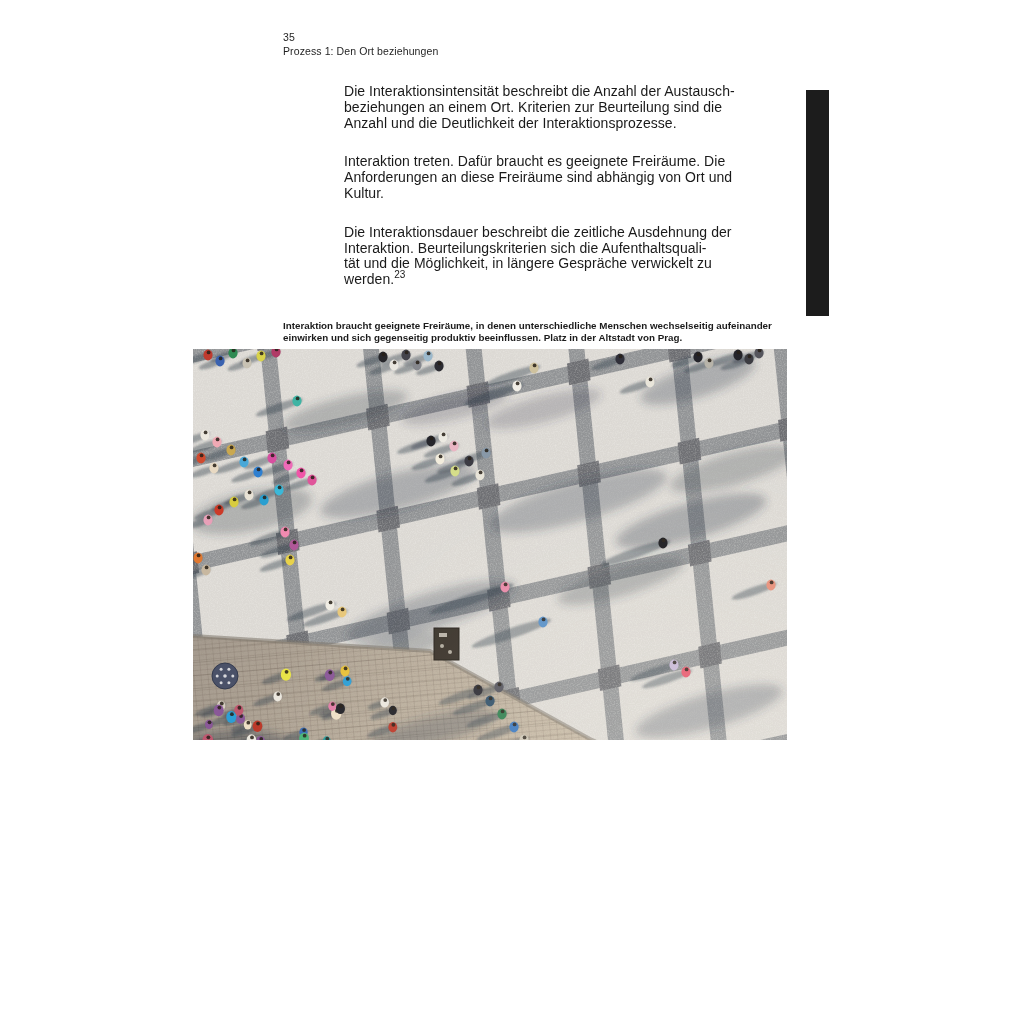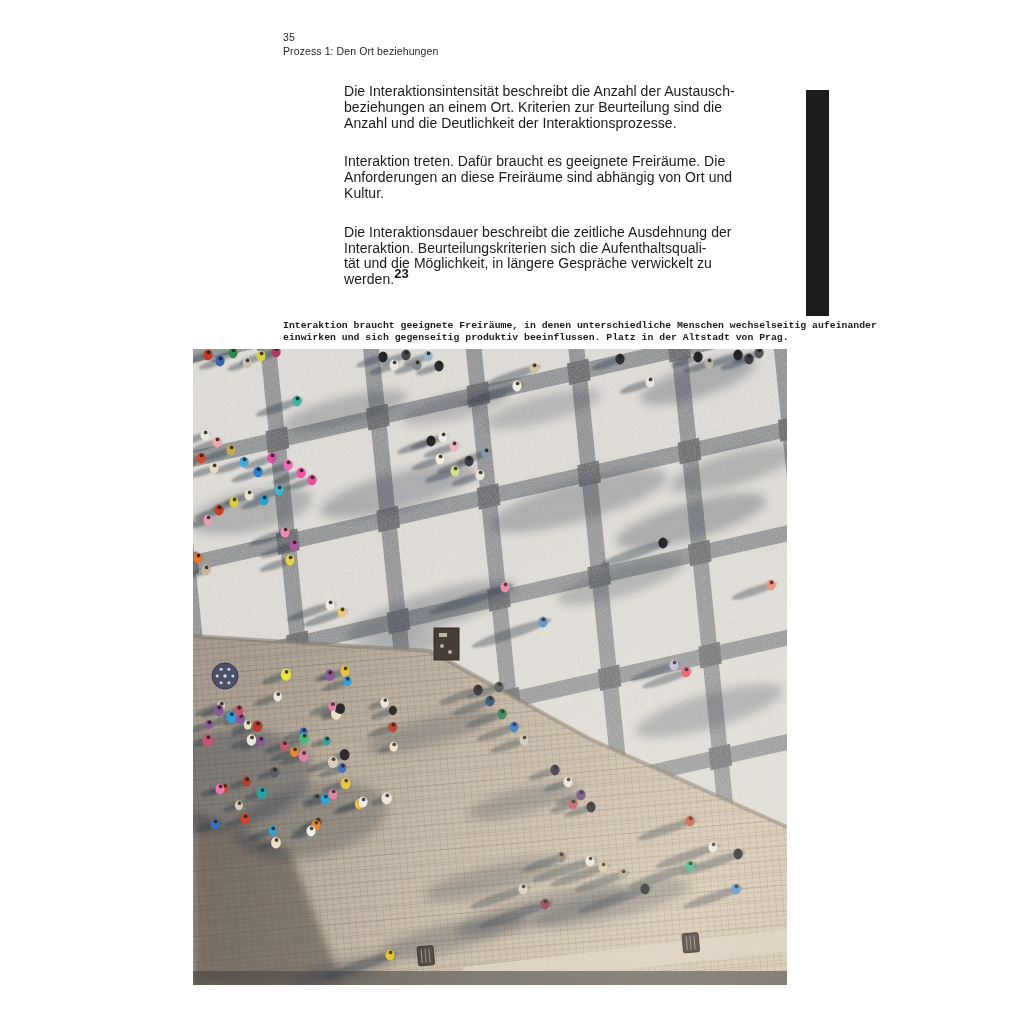--- a/index.html
+++ b/index.html
@@ -1,24 +1,24 @@
 <!DOCTYPE html>
 <html><head>
 <meta charset="utf-8">
 <style>
   html,body{margin:0;padding:0;background:#ffffff;}
   body{width:1024px;height:1024px;font-family:"Liberation Sans",sans-serif;}
-  .page{position:relative;width:1024px;height:1024px;background:#ffffff;overflow:hidden;color:#1b1b1b;}
+  .page{position:relative;width:1024px;height:740px;background:#ffffff;overflow:hidden;color:#1b1b1b;}
   .running-head{position:absolute;left:283px;top:31px;font-size:10.5px;line-height:13.5px;font-weight:500;color:#1f1f1f;letter-spacing:0.1px;}
   .bodytext{position:absolute;left:344px;top:84px;width:470px;font-size:14px;line-height:15.8px;font-weight:500;color:#1a1a1a;letter-spacing:0.05px;}
   .bodytext p{margin:0 0 23px 0;white-space:pre;}
-  .bodytext sup{font-size:13px;line-height:0;vertical-align:6px;font-weight:700;}
+  .bodytext sup{font-size:10px;line-height:0;vertical-align:6px;font-weight:400;}
   .chapter-tab{position:absolute;left:806px;top:90px;width:23px;height:226px;}
   figure{margin:0;}
-  figcaption{position:absolute;left:283px;top:320px;width:520px;font-size:9.8px;line-height:12.2px;font-weight:700;color:#1b1b1b;white-space:pre;font-family:Liberation Mono, monospace;}
+  figcaption{position:absolute;left:283px;top:320px;width:520px;font-size:9.8px;line-height:12.2px;font-weight:700;color:#1b1b1b;white-space:pre;}
   .photo-wrap{position:absolute;left:193px;top:349px;width:594px;height:636px;}
   .photo-wrap svg{display:block;width:594px;height:636px;background:#dcd9d4;}
 </style>
 </head>
 <body>
 
 <div class="page">
 
   <header class="running-head">
     <div>35</div>

